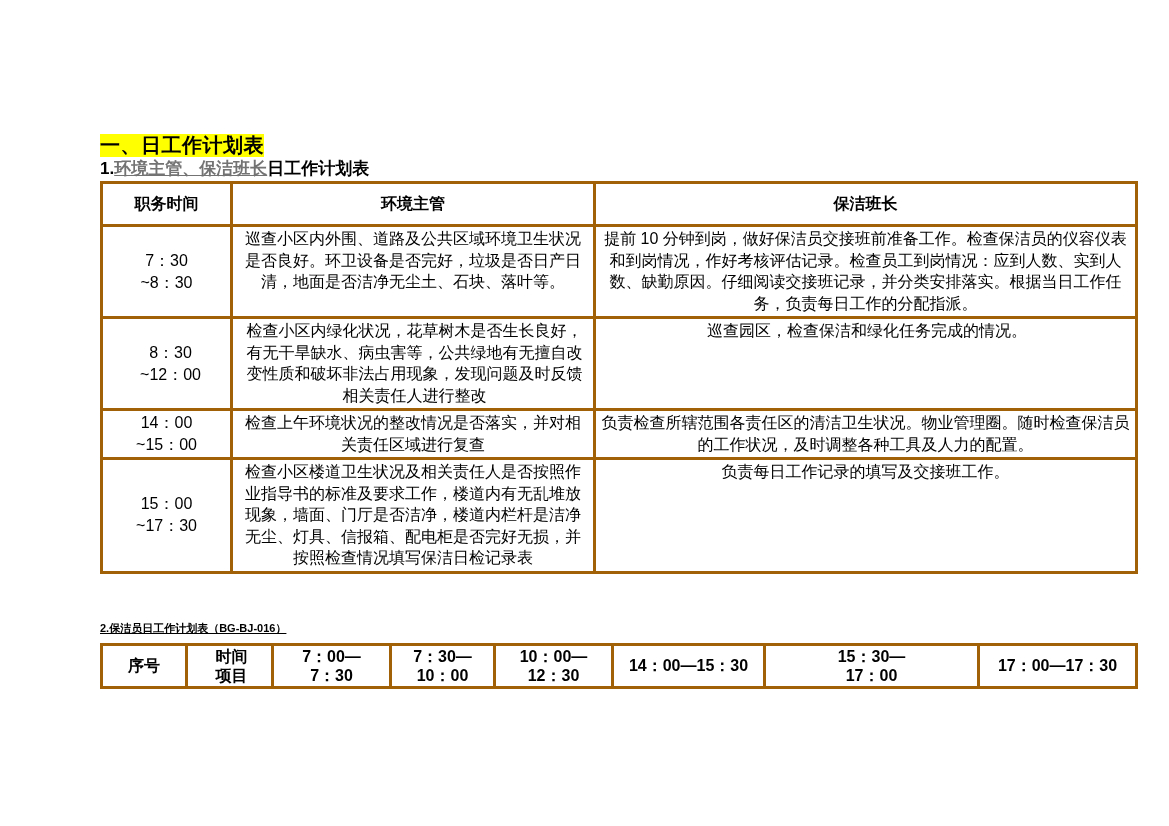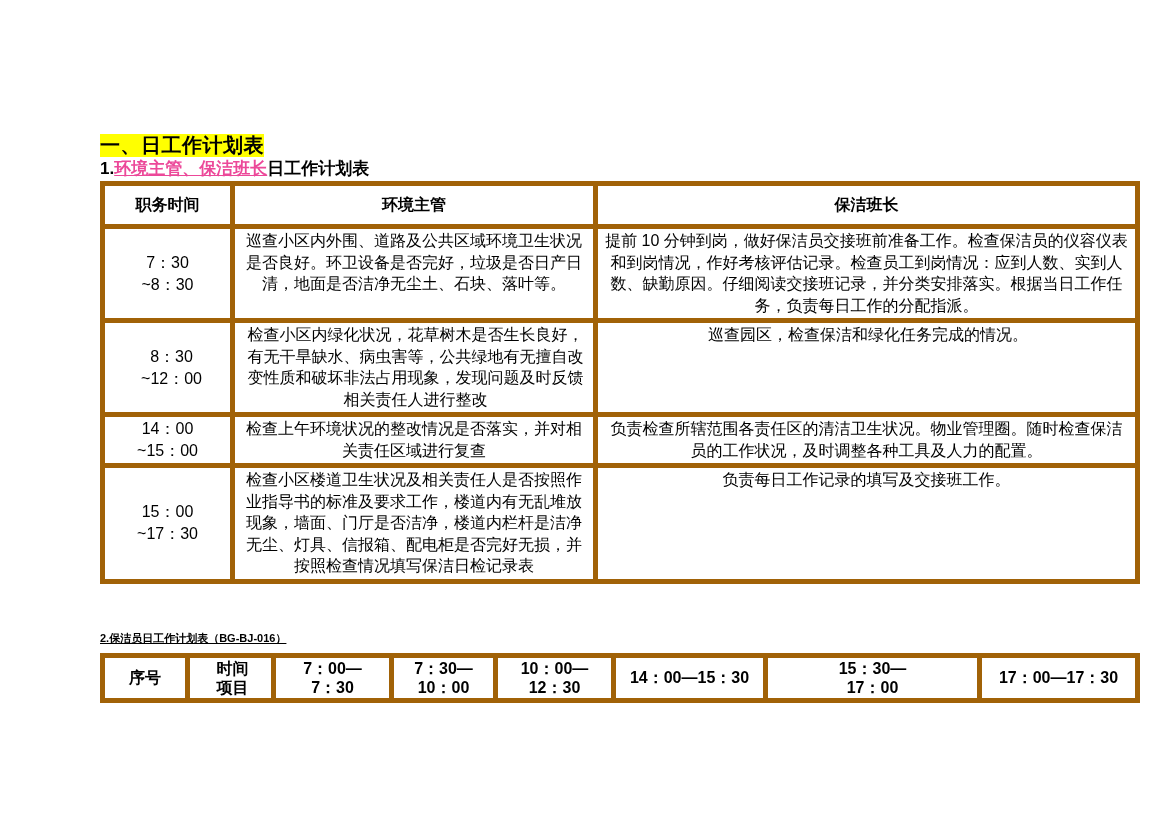--- a/index.html
+++ b/index.html
@@ -12,24 +12,24 @@
     font-size:20px; font-weight:bold;
     line-height:23px;
     letter-spacing:0.5px;
     white-space:nowrap;
   }
   .subtitle {
     font-size:17px; font-weight:bold;
     line-height:21px; margin-top:1px;
     white-space:nowrap;
   }
-  .subtitle .link { color:#ec4899; text-decoration:underline; }
+  .subtitle .link { color:#737373; text-decoration:underline; }
 
   table { border-collapse:collapse; table-layout:fixed; width:1035px; }
-  td, th { border:5px solid #a16207; font-size:16px; vertical-align:middle; overflow:hidden; }
+  td, th { border:3px solid #a16207; font-size:16px; vertical-align:middle; overflow:hidden; }
 
   .t1 { margin-top:2px; }
   .t1 th { font-weight:bold; text-align:center; height:43px; }
   .t1 td.time {
     text-align:center; line-height:22px; font-weight:normal;
   }
   .t1 td.body {
     vertical-align:top; text-align:center;
     padding:1px 5px 2px 5px;
     line-height:21.5px;

